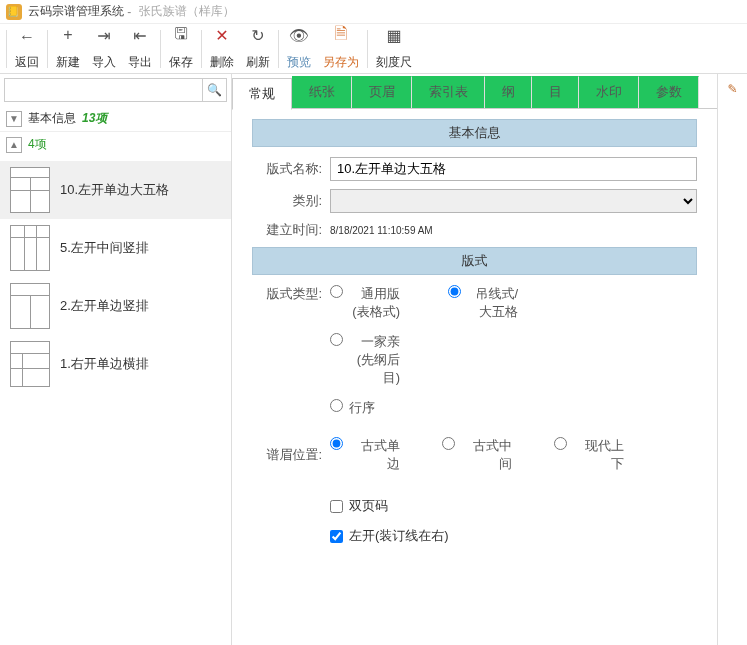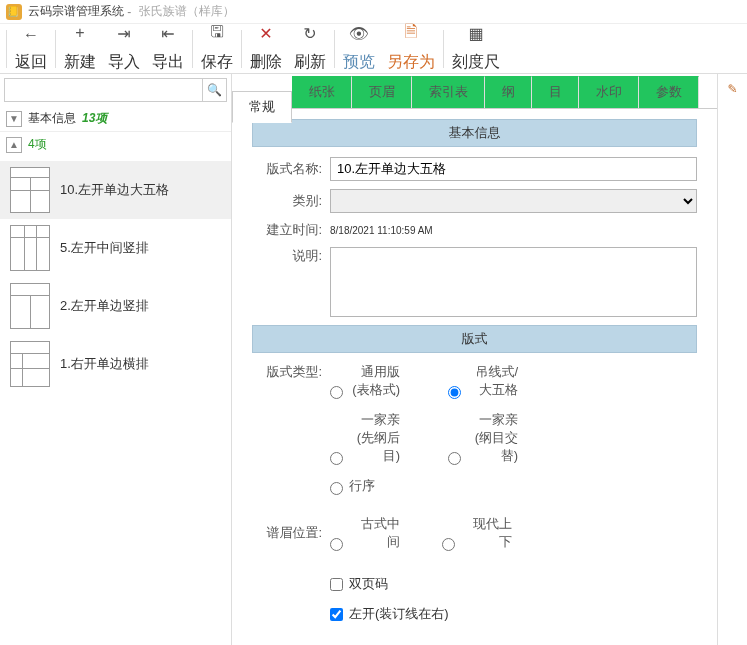--- a/index.html
+++ b/index.html
@@ -6,21 +6,21 @@
 body { background: #fff; font-size: 12px; color: #333; width: 747px; height: 645px; overflow: hidden; }
 
 .titlebar { height: 24px; display: flex; align-items: center; padding: 0 6px; background: #fff; border-bottom: 1px solid #eee; font-size: 12px; color: #888; }
 .titlebar .app-icon { width: 16px; height: 16px; background: #e8a838; border-radius: 3px; margin-right: 6px; display: flex; align-items: center; justify-content: center; font-size: 10px; }
 .titlebar .title-main { color: #404040; }
 .titlebar .title-sub { color: #aaa; margin-left: 4px; }
 
 .toolbar { height: 50px; display: flex; align-items: center; padding: 2px 4px; border-bottom: 1px solid #ddd; background: #fff; }
 .tb-item { display: flex; flex-direction: column; align-items: center; padding: 2px 6px; min-width: 36px; cursor: pointer; color: #555; }
 .tb-item .tb-icon { height: 18px; display: flex; align-items: center; justify-content: center; font-size: 16px; }
-.tb-item .tb-label { font-size: 16px; margin-top: 10px; color: #333; }
+.tb-item .tb-label { font-size: 12px; margin-top: 10px; color: #333; }
 .tb-item.accent .tb-label { color: #d46f2b; }
 .tb-item.accent2 .tb-label { color: #5b8cb5; }
 .tb-sep { width: 1px; height: 38px; background: #ddd; margin: 0 2px; }
 .tb-item.red .tb-icon { color: #c03030; }
 
 .main { display: flex; height: calc(100% - 74px); }
 
 .sidebar { width: 232px; border-right: 1px solid #ddd; background: #fff; display: flex; flex-direction: column; }
 .search-row { display: flex; align-items: center; border: 1px solid #ccc; margin: 4px; height: 24px; }
 .search-row input { flex: 1; border: none; outline: none; height: 100%; padding: 0 4px; font-size: 12px; }
@@ -40,34 +40,34 @@
 .sb-item { display: flex; align-items: center; padding: 6px 10px; cursor: pointer; }
 .sb-item.selected { background: #f0f0f0; }
 .thumb { width: 40px; height: 46px; border: 1px solid #999; background: #fff; margin-right: 10px; position: relative; }
 .thumb .row { position: absolute; left: 0; right: 0; border-top: 1px solid #999; }
 .thumb .col { position: absolute; top: 0; bottom: 0; border-left: 1px solid #999; }
 .sb-item .sb-label { font-size: 13px; color: #333; }
 
 .content { flex: 1; display: flex; flex-direction: column; position: relative; }
 .tabs { display: flex; background: #fff; border-bottom: 1px solid #ccc; margin-top: 2px; }
 .tab { padding: 6px 16px; font-size: 13px; border: 1px solid transparent; border-bottom: none; cursor: pointer; background: #22c55e; margin-right: 0px; border-right: 1px solid #ddd; color: #555; }
-.tab.active { background: #fff; border: 1px solid #ccc; border-bottom: 1px solid #fff; position: relative; top: 15px; color: #333; }
+.tab.active { background: #fff; border: 1px solid #ccc; border-bottom: 1px solid #fff; position: relative; top: 2px; color: #333; }
 
 .pane { padding: 10px 20px; overflow: auto; flex: 1; }
 .section-header { background: #bcd6e6; text-align: center; padding: 4px; font-size: 13px; border: 1px solid #a9c4d6; margin-bottom: 10px; color: #333; }
 .form-row { display: flex; align-items: center; margin-bottom: 8px; }
 .form-row label { width: 70px; text-align: right; margin-right: 8px; font-size: 13px; color: #555; }
 .form-row input[type=text], .form-row select { flex: 1; height: 24px; border: 1px solid #b5b5b5; padding: 0 6px; font-size: 13px; outline: none; }
 .form-row textarea { flex: 1; height: 70px; border: 1px solid #b5b5b5; padding: 4px 6px; font-size: 13px; outline: none; resize: none; }
 .form-row .static-val { font-size: 10px; color: #333; }
 
 .radio-grid { display: flex; flex-direction: column; gap: 12px; }
 .radio-row { display: flex; gap: 40px; margin-left: 78px; }
 .radio-row.first { margin-left: 0; }
-.radio-item { display: flex; align-items: flex-end; gap: 6px; font-size: 13px; cursor: pointer; }
+.radio-item { display: flex; align-items: flex-start; gap: 6px; font-size: 13px; cursor: pointer; }
 .radio-item input { cursor: pointer; }
 .check-item { display: flex; align-items: center; gap: 6px; font-size: 13px; margin-left: 78px; margin-top: 12px; cursor: pointer; }
 
 .watermark { position: absolute; bottom: 46px; left: -80px; right: 0; text-align: center; font-size: 20px; font-weight: 400; pointer-events: none; letter-spacing: 1px; }
 .watermark .wm1 { color: #e04848; margin-right: 22px; }
 .watermark .wm2 { color: #e04848; }
 
 .right-strip { width: 30px; border-left: 1px solid #ddd; display:flex; align-items:flex-start; justify-content:center; padding-top:8px; color:#c06b2b; }
 </style>
 </head>
@@ -201,24 +201,20 @@
         <input type="text" value="10.左开单边大五格" style="">
       </div>
       <div class="form-row">
         <label>类别:</label>
         <select></select>
       </div>
       <div class="form-row">
         <label>建立时间:</label>
         <span class="static-val">8/18/2021 11:10:59 AM</span>
       </div>
-      <div class="form-row" style="align-items:flex-start">
-        <label>说明:</label>
-        <textarea style=""></textarea>
-      </div>
 
       <div class="section-header">版式</div>
 
       <div class="form-row" style="align-items:flex-start">
         <label>版式类型:</label>
         <div class="radio-grid" style="flex:1">
           <div class="radio-row first" style="margin-left:0">
             <label class="radio-item">
                 <input type="radio" name="ftype" style="">
                 <span>通用版(表格式)</span>
@@ -226,37 +222,37 @@
             <label class="radio-item">
                 <input type="radio" name="ftype" checked="" style="">
                 <span>吊线式/大五格</span>
               </label>
           </div>
           <div class="radio-row first" style="margin-left:0">
             <label class="radio-item">
                 <input type="radio" name="ftype" style="">
                 <span>一家亲(先纲后目)</span>
               </label>
-            <label class="radio-item">
-                <input type="radio" name="ftype" style="">
-                <span>一家亲(纲目交替)</span>
-              </label>
           </div>
           <div class="radio-row first" style="margin-left:0">
             <label class="radio-item">
                 <input type="radio" name="ftype" style="">
                 <span>行序</span>
               </label>
           </div>
         </div>
       </div>
 
       <div class="form-row" style="margin-top:20px">
         <label>谱眉位置:</label>
         <div style="flex:1;display:flex;gap:34px">
+          <label class="radio-item">
+              <input type="radio" name="pos" checked="" style="">
+              <span>古式单边</span>
+            </label>
           <label class="radio-item">
               <input type="radio" name="pos" style="">
               <span>古式中间</span>
             </label>
           <label class="radio-item">
               <input type="radio" name="pos" style="">
               <span>现代上下</span>
             </label>
         </div>
       </div>

